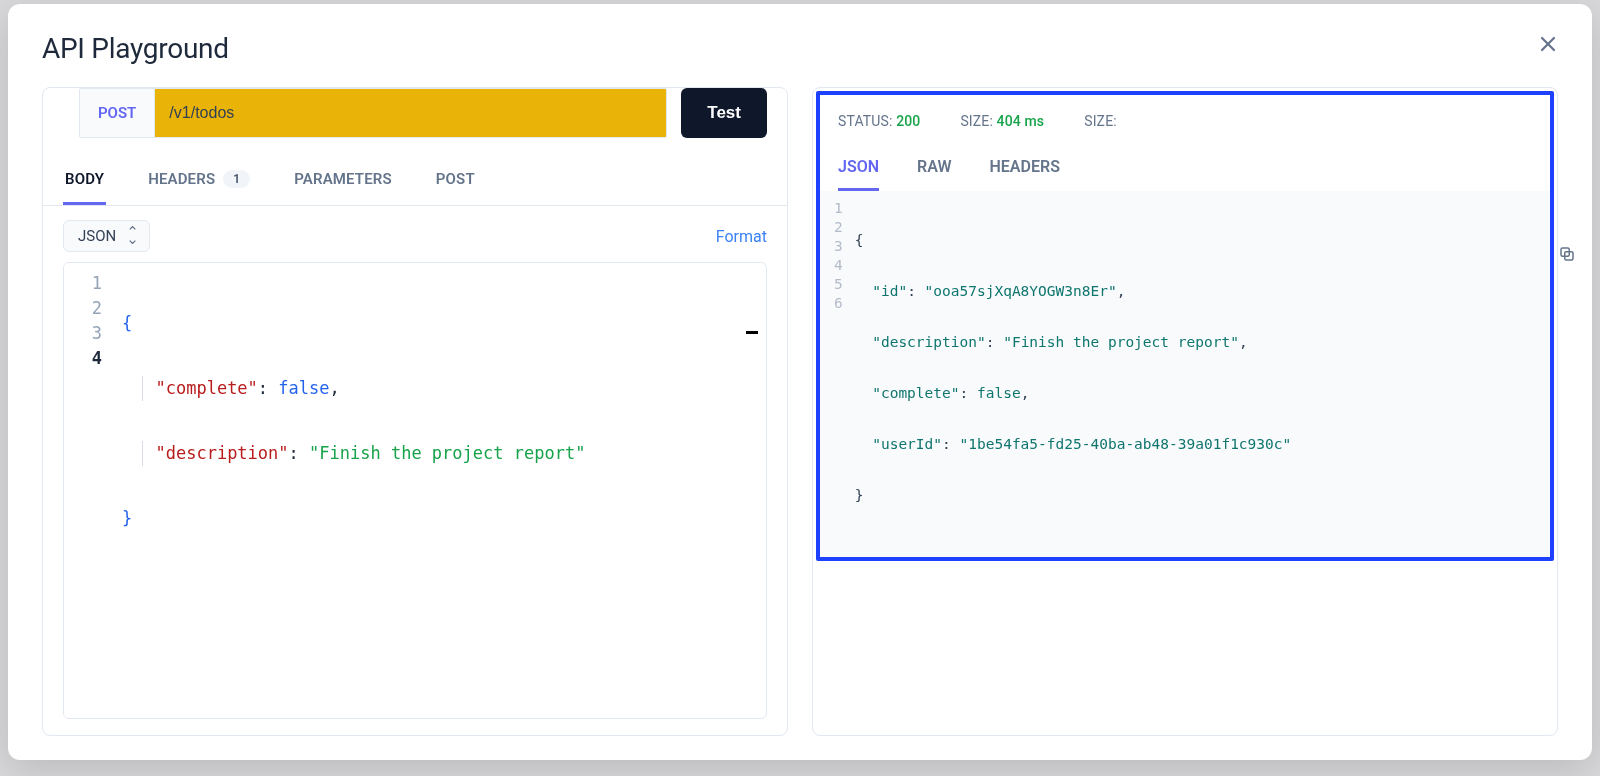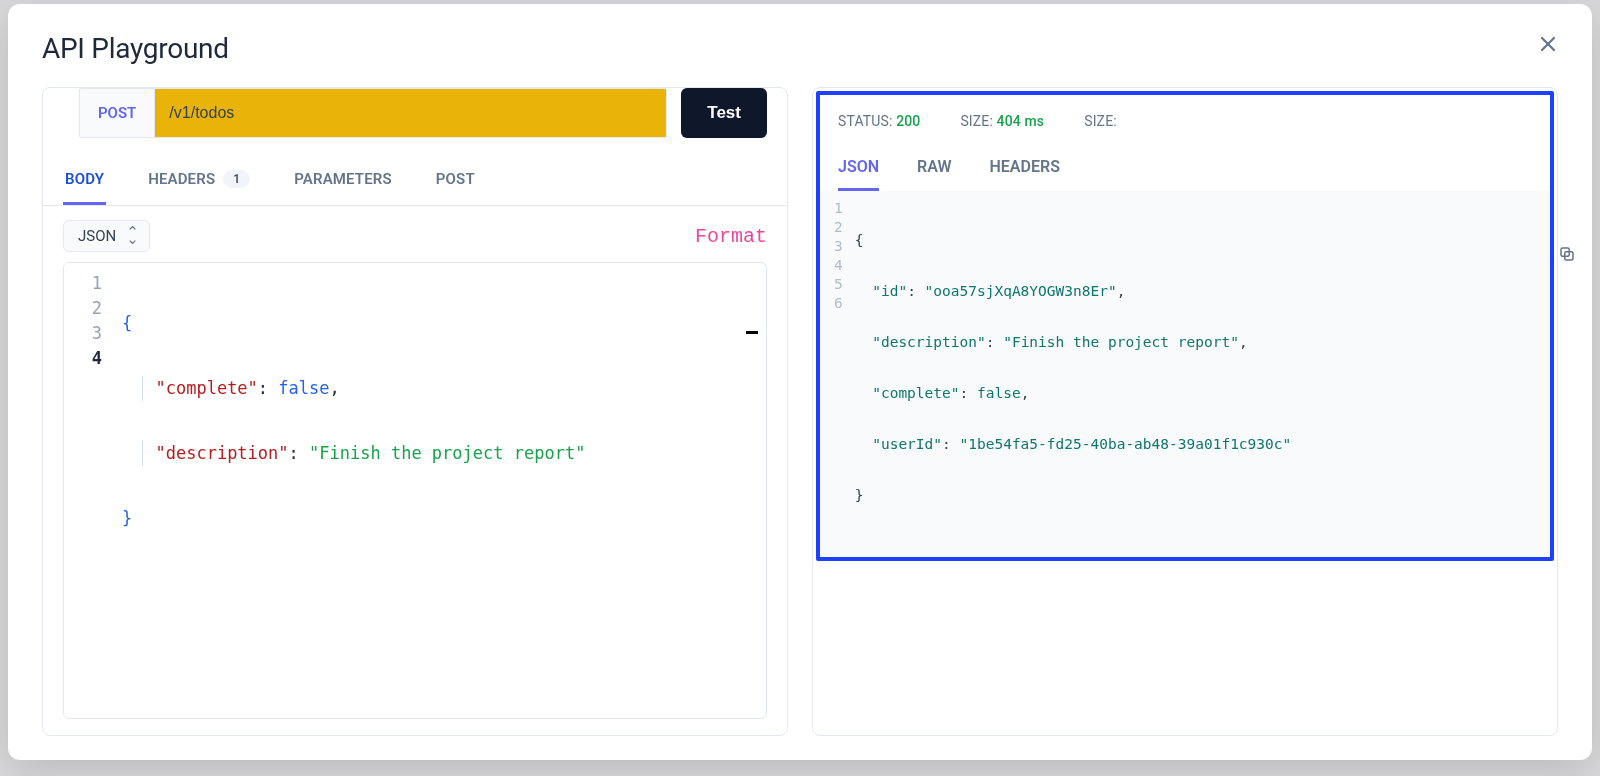--- a/index.html
+++ b/index.html
@@ -116,21 +116,21 @@
     .req-tab {
       padding: 16px 2px 14px;
       font-size: 15px;
       font-weight: 600;
       color: #64748b;
       cursor: pointer;
       border-bottom: 3px solid transparent;
       display: flex; align-items: center; gap: 8px;
       letter-spacing: .01em;
     }
-    .req-tab.active { color: #1d4ed8; border-bottom-color: #6366f1; }
+    .req-tab.active { color: #0f172a; border-bottom-color: #6366f1; }
     .badge {
       background: #f1f5f9;
       color: #475569;
       border-radius: 999px;
       font-size: 12px;
       font-weight: 600;
       padding: 2px 10px;
     }
     .format-row {
       display: flex;
@@ -143,21 +143,21 @@
       align-items: center;
       gap: 10px;
       border: 1px solid #e2e8f0;
       background: #f8fafc;
       border-radius: 6px;
       padding: 6px 10px 6px 14px;
       font-size: 15px;
       color: #334155;
       cursor: pointer;
     }
-    .format-link { color: #ec4899; font-size: 20px; cursor: pointer; font-family: Liberation Mono, monospace; }
+    .format-link { color: #3b82f6; font-size: 16px; cursor: pointer; }
     .editor {
       margin: 0 20px 16px 20px;
       border: 1px solid #e2e8f0;
       border-radius: 6px;
       flex: 1;
       position: relative;
       font-family: ui-monospace, SFMono-Regular, "SF Mono", Menlo, Consolas, monospace;
       font-size: 17px;
       overflow: hidden;
     }

